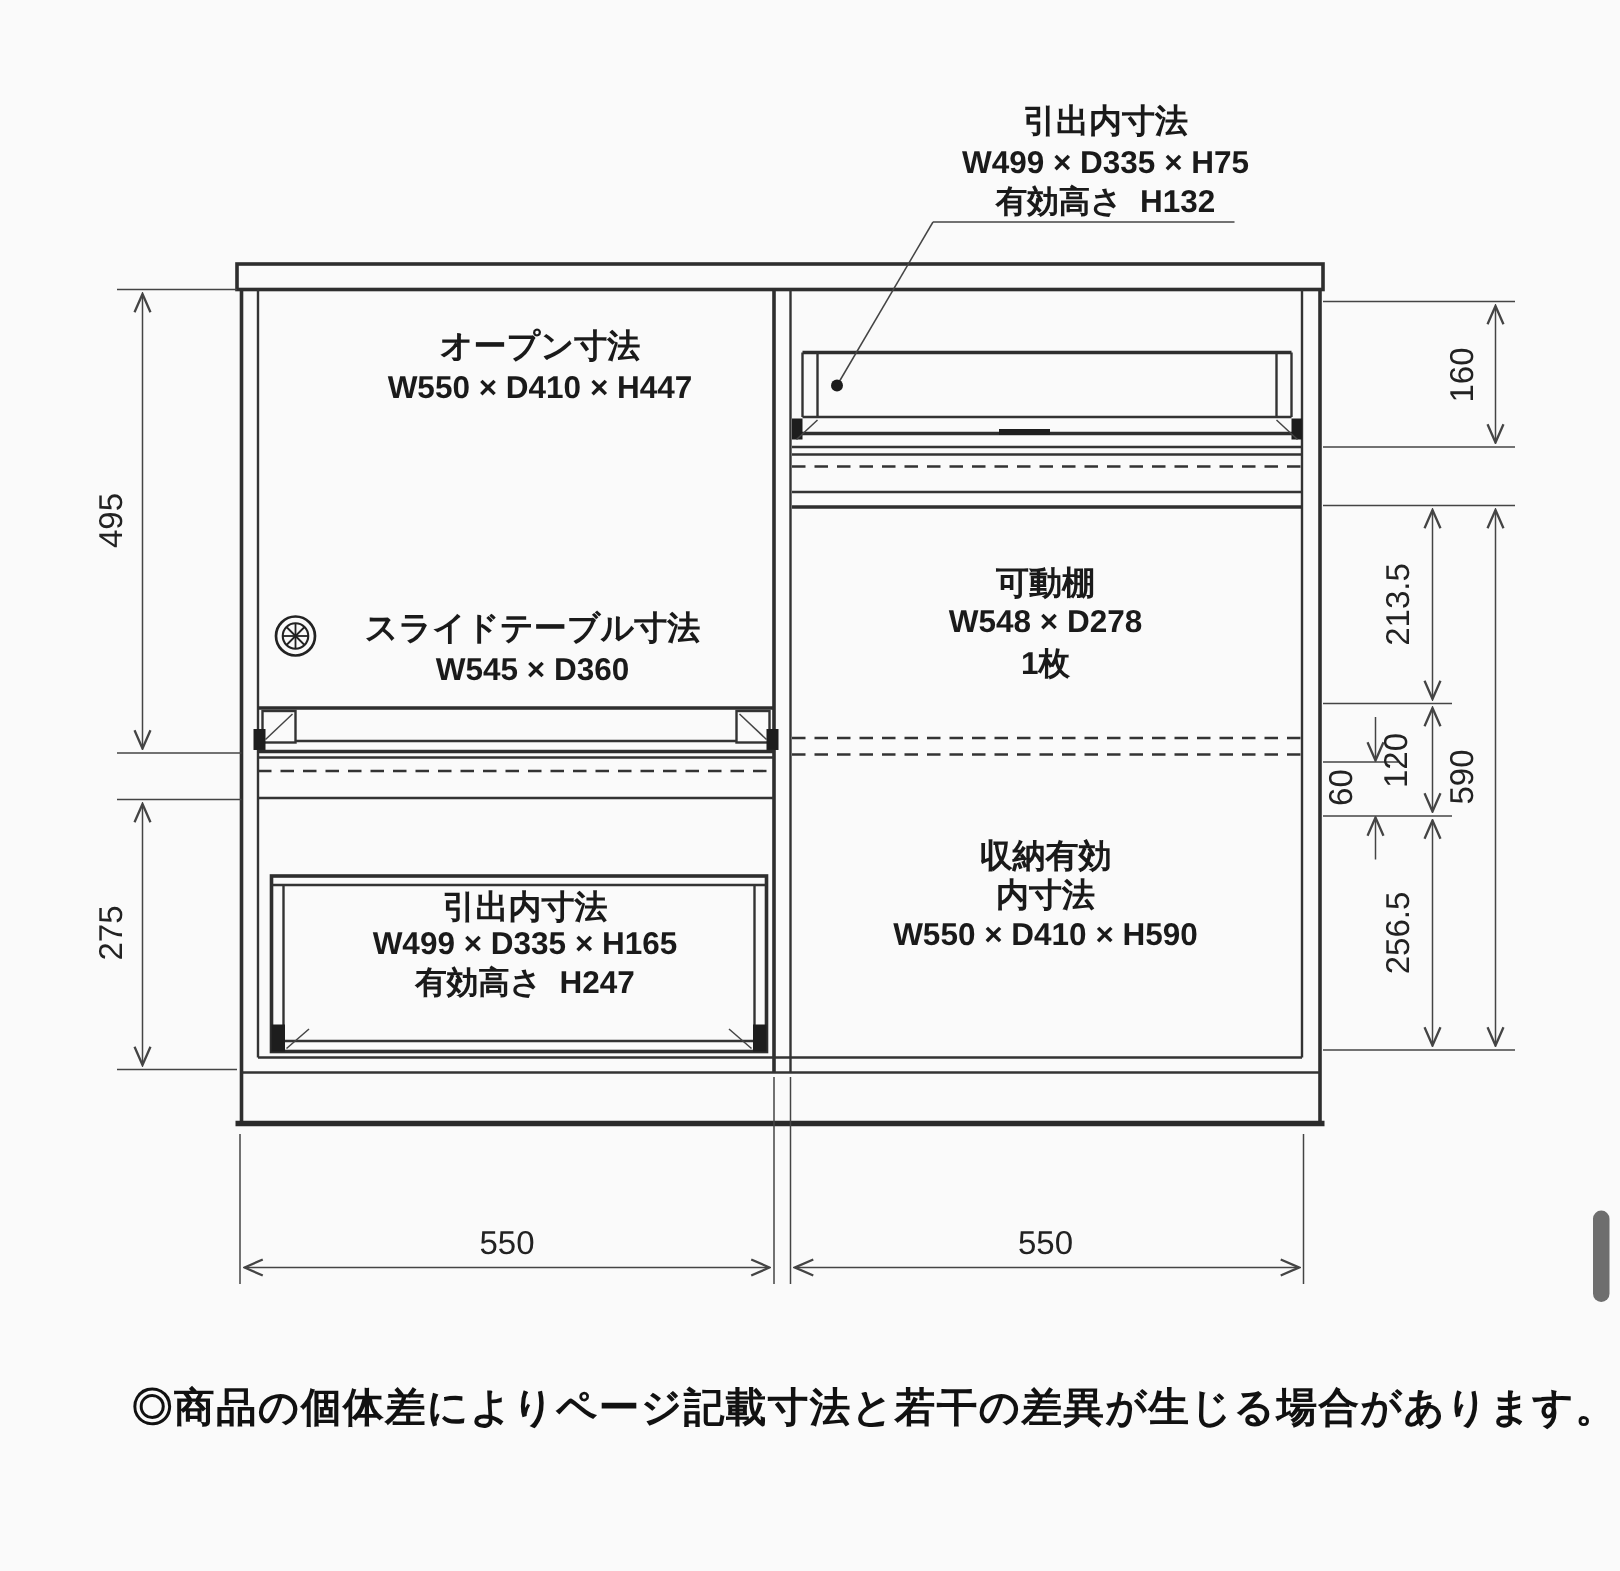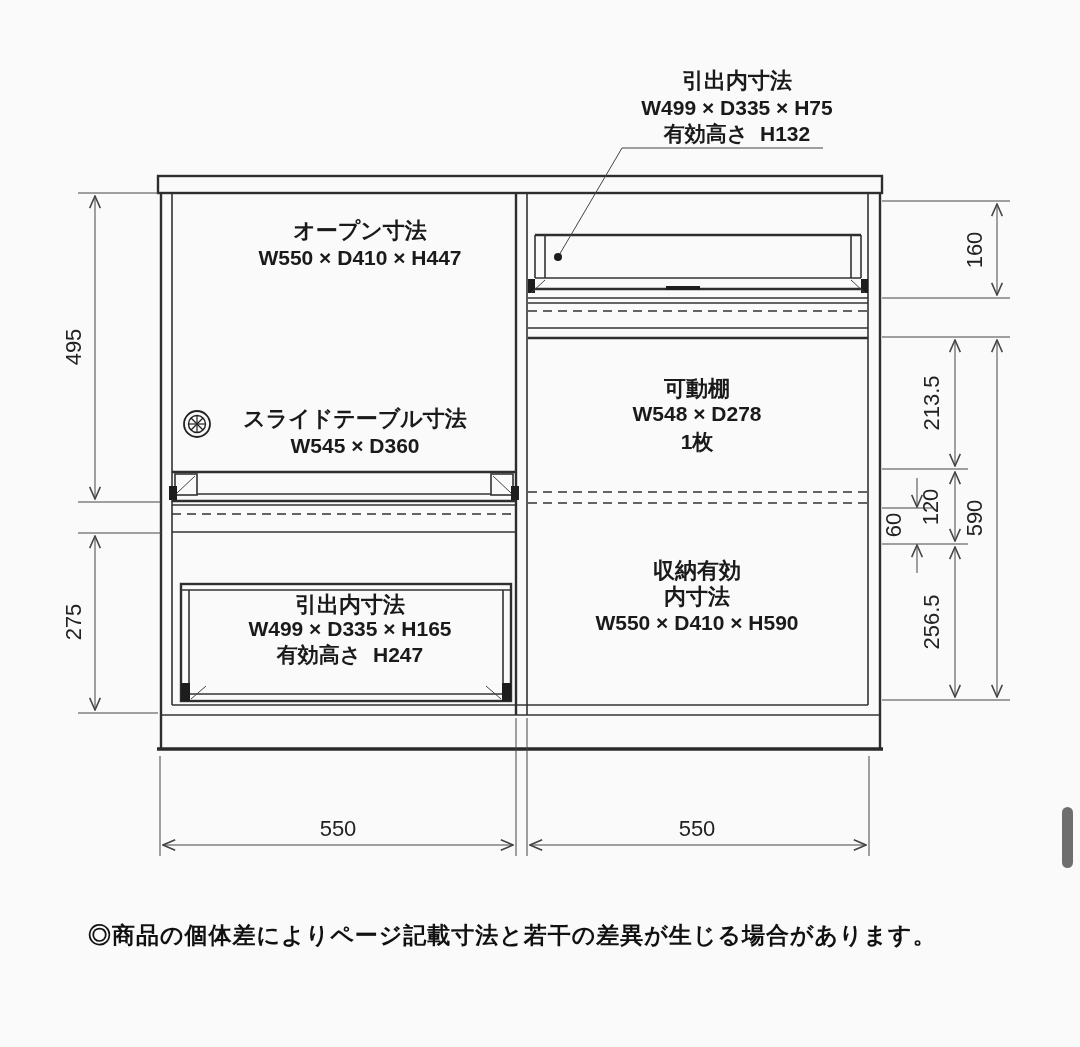--- a/index.html
+++ b/index.html
@@ -11,21 +11,21 @@
   .jp{font-size:22px;font-weight:600;}
   .sz{font-size:21px;font-weight:600;}
   .dnum{font-size:22px;font-weight:400;fill:#222;}
   .ln{stroke:#333;stroke-width:1.6;fill:none;}
   .ln2{stroke:#2e2e2e;stroke-width:2.4;fill:none;}
   .thk{stroke:#2a2a2a;stroke-width:3.6;fill:none;}
   .dash{stroke:#333;stroke-width:1.6;fill:none;stroke-dasharray:9 6;}
   .dim{stroke:#444;stroke-width:1;fill:none;}
   .blk{fill:#1d1d1d;stroke:none;}
   .disclaimer{position:absolute;left:88px;color:#111;font-weight:700;
-              font-size:23px;letter-spacing:1px;white-space:nowrap;}
+              font-size:27px;letter-spacing:1px;white-space:nowrap;}
   #disc1{top:920px;}
   #disc2{top:974px;}
   #scrollthumb{position:absolute;left:1062px;top:807px;width:11px;height:61px;
                background:#6e6e6e;border-radius:6px;}
 </style>
 </head>
 <body>
 
 <div id="stage">
 

